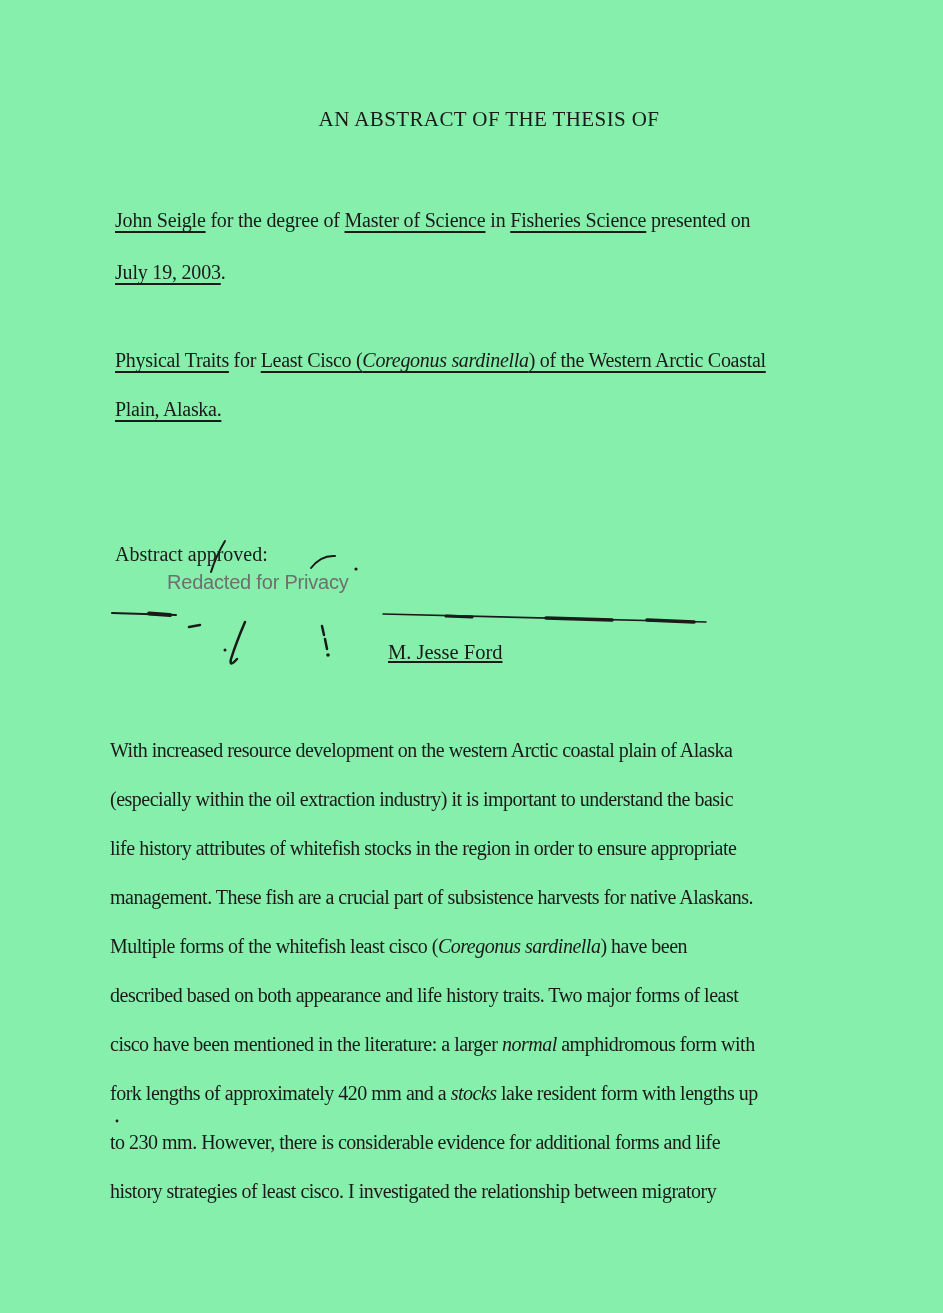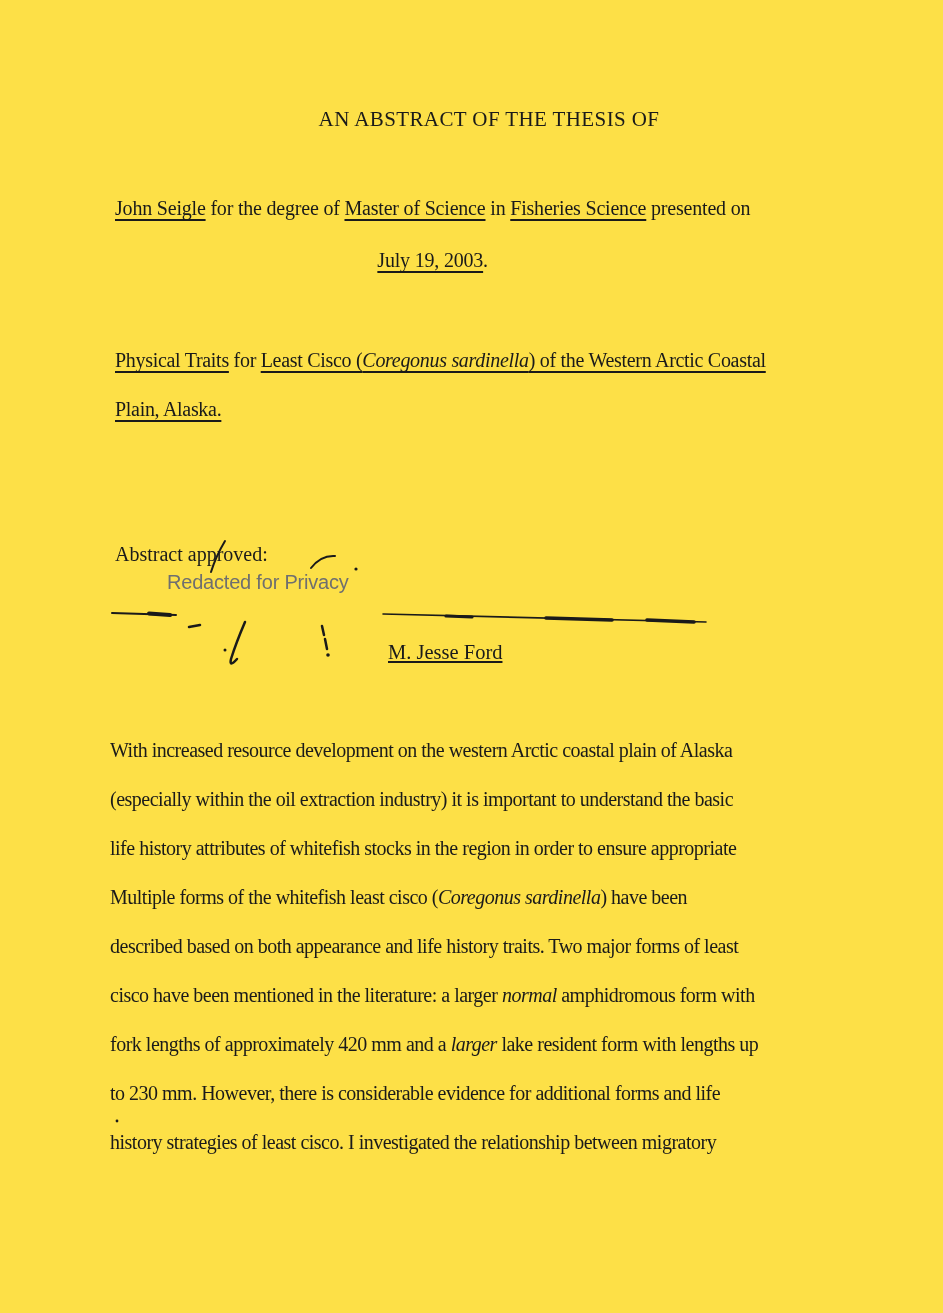--- a/index.html
+++ b/index.html
@@ -1,20 +1,20 @@
 <!DOCTYPE html>
 <html><head>
 <meta charset="utf-8">
 <style>
   html, body { margin: 0; padding: 0; background: #ffffff; }
   .page {
     position: relative;
     width: 943px;
     height: 1313px;
-    background: #fde047;
+    background: #86efac;
     color: #1a1a1a;
     font-family: "Liberation Serif", serif;
     overflow: hidden;
   }
   .heading {
     position: absolute;
     top: 107px;
     left: 35px;
     width: 908px;
     margin: 0;
@@ -26,24 +26,23 @@
   .block { position: absolute; font-size: 20px; }
   .line { white-space: nowrap; }
   .u {
     text-decoration: underline;
     text-decoration-thickness: 1.8px;
     text-underline-offset: 4px;
   }
   .i { font-style: italic; }
   .intro {
     left: 115px;
-    top: 182px;
+    top: 194px;
     line-height: 52px;
     letter-spacing: -0.2px;
-    text-align: center;
   }
   .titleblock {
     left: 115px;
     top: 336px;
     line-height: 48.5px;
     letter-spacing: -0.3px;
   }
   .title-label { margin-right: 0.35em; }
   .approval-label {
     position: absolute;
@@ -122,21 +121,22 @@
     <path class="ink" d="M647,620 L694,622" stroke-width="3.6"></path>
     <circle cx="117" cy="1121" r="1.4" fill="#1a1a1a"></circle>
   </svg>
 
   <div class="signatory">M. Jesse Ford</div>
 
   <div class="block body-text">
     <div class="line"><span>With increased resource development on the western Arctic coastal plain of Alaska</span></div>
     <div class="line"><span>(especially within the oil extraction industry) it is important to understand the basic</span></div>
     <div class="line"><span>life history attributes of whitefish stocks in the region in order to ensure appropriate</span></div>
+    <div class="line"><span>management. These fish are a crucial part of subsistence harvests for native Alaskans.</span></div>
     <div class="line"><span>Multiple forms of the whitefish least cisco (</span><span class="i">Coregonus sardinella</span><span>) have been</span></div>
     <div class="line"><span>described based on both appearance and life history traits. Two major forms of least</span></div>
     <div class="line"><span>cisco have been mentioned in the literature: a larger </span><span class="i">normal</span><span> amphidromous form with</span></div>
-    <div class="line"><span>fork lengths of approximately 420 mm and a </span><span class="i">larger</span><span> lake resident form with lengths up</span></div>
+    <div class="line"><span>fork lengths of approximately 420 mm and a </span><span class="i">stocks</span><span> lake resident form with lengths up</span></div>
     <div class="line"><span>to 230 mm. However, there is considerable evidence for additional forms and life</span></div>
     <div class="line"><span>history strategies of least cisco. I investigated the relationship between migratory</span></div>
   </div>
 
 </div>
 
 </body></html>

